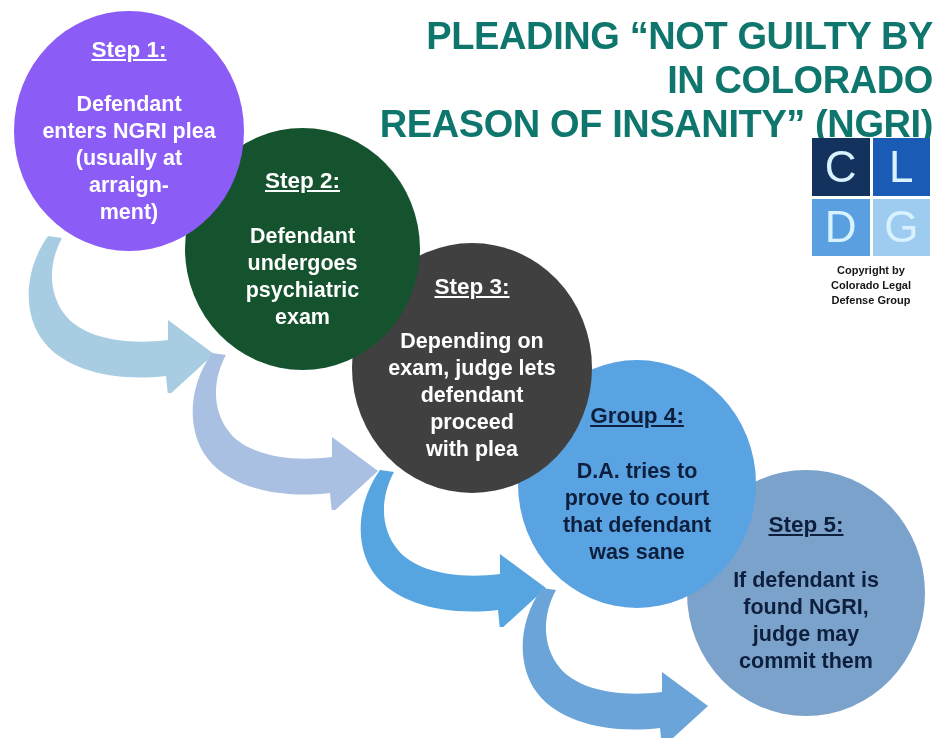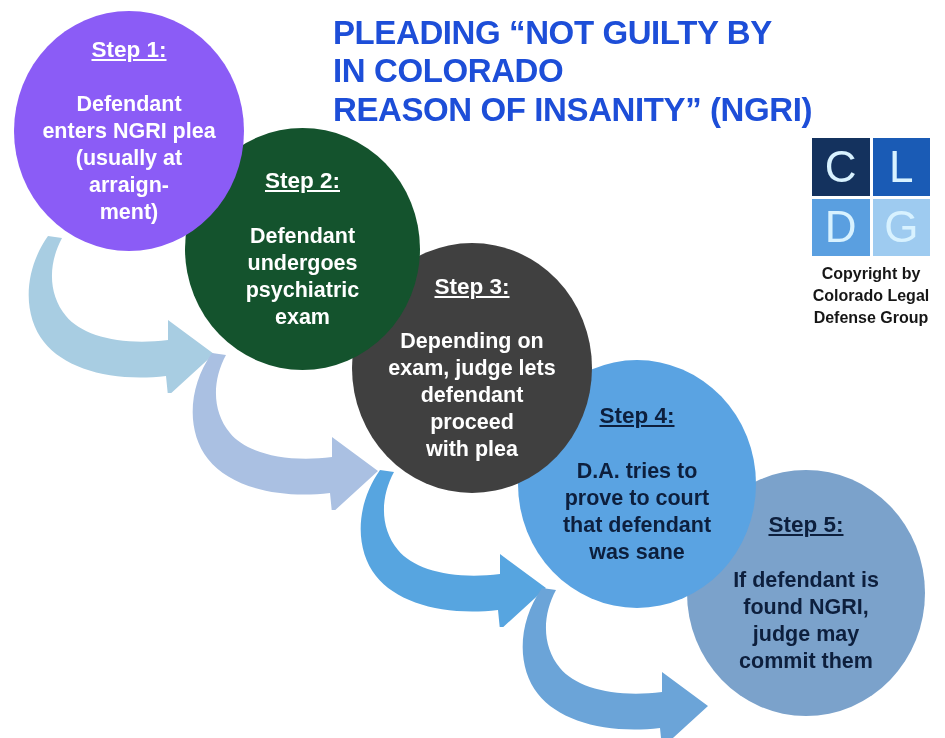--- a/index.html
+++ b/index.html
@@ -17,26 +17,27 @@
     background: #ffffff;
     overflow: hidden;
   }
 
   
   .title {
     position: absolute;
     right: 12px;
     top: 14px;
     width: 600px;
+    text-align: right;
     font-family: "Liberation Sans", sans-serif;
     font-weight: bold;
-    font-size: 33px;
+    font-size: 38px;
     line-height: 1.16;
     letter-spacing: -0.4px;
-    color: #1d4ed8;
+    color: #0f766e;
   }
   .title .tline { display: block; white-space: nowrap; }
 
   
   .logo-block {
     position: absolute;
     left: 805px;
     top: 138px;
     width: 132px;
     text-align: center;
@@ -60,21 +61,21 @@
     line-height: 1;
     color: #d8f2ff;
   }
   .logo-cell.c { background: #14325e; }
   .logo-cell.l { background: #1a5bb5; }
   .logo-cell.d { background: #5a9fe0; }
   .logo-cell.g { background: #9ecbf0; }
   .copyright {
     margin-top: 7px;
     font-family: "Liberation Sans", sans-serif;
-    font-size: 16px;
+    font-size: 11px;
     font-weight: bold;
     line-height: 1.38;
     color: #161616;
     text-align: center;
   }
   .copyright span { display: block; }
 
   
   .arrow {
     position: absolute;
@@ -191,21 +192,21 @@
       <span class="step-body">Depending on
 exam, judge lets
 defendant
 proceed
 with plea</span>
     </div>
   </div>
 
   <div class="step s4">
     <div class="step-text dark-text">
-      <span class="step-label">Step 4:</span>
+      <span class="step-label">Group 4:</span>
       <span class="step-body">D.A. tries to
 prove to court
 that defendant
 was sane</span>
     </div>
   </div>
 
   <div class="step s5">
     <div class="step-text dark-text">
       <span class="step-label">Step 5:</span>

